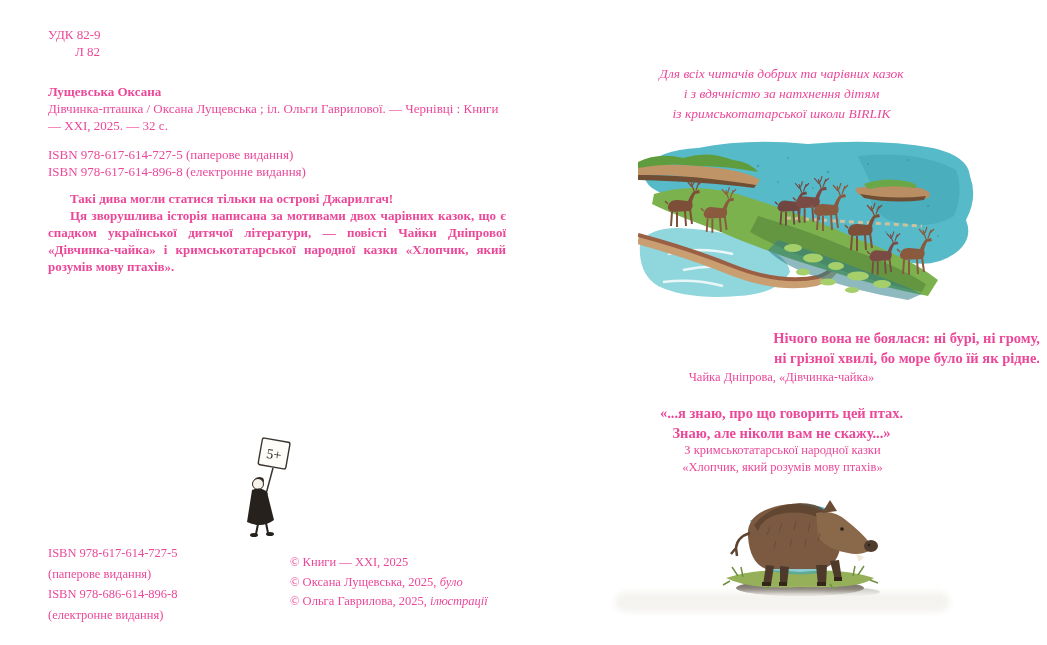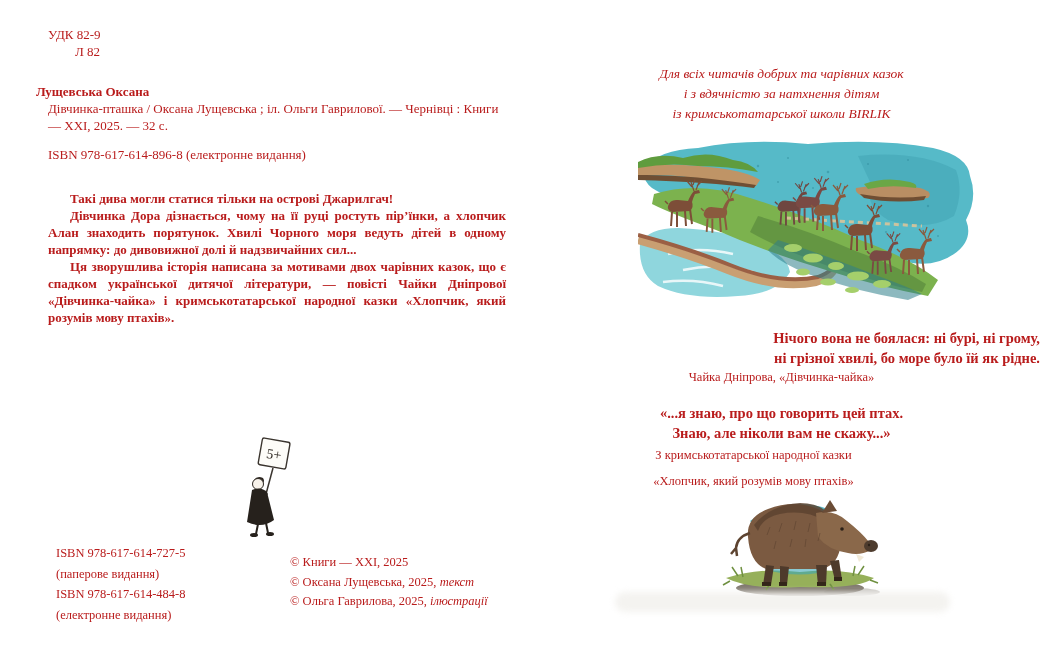--- a/index.html
+++ b/index.html
@@ -1,42 +1,42 @@
 <!DOCTYPE html>
 <html><head>
 <meta charset="utf-8">
 <style>
   html,body{margin:0;padding:0;background:#fff;}
   .spread{position:relative;width:1047px;height:645px;background:#ffffff;overflow:hidden;
-          font-family:"Liberation Serif",serif;color:#b91c1c;}
+          font-family:"Liberation Serif",serif;color:#ec4899;}
   .abs{position:absolute;}
   .txt{font-size:13px;line-height:17px;}
   .small{font-size:12.5px;}
   .b{font-weight:bold;}
   .it{font-style:italic;}
   .pre{white-space:pre-line;}
   .center{text-align:center;}
 
   .udc-block{left:48px;top:26px;}
   .udc-l2{padding-left:27px;}
-  .author-heading{left:36px;top:83px;}
+  .author-heading{left:48px;top:83px;}
   .bib-entry{left:48px;top:100px;width:456px;}
   .isbn-top{left:48px;top:146px;}
   .annotation{left:48px;top:190px;width:458px;text-align:justify;font-weight:bold;}
   .annotation p{margin:0;text-indent:22px;}
   .age-figure{left:222px;top:432px;}
-  .isbn-footer{left:48px;top:543px;line-height:20.5px;margin-left:8px;}
+  .isbn-footer{left:48px;top:543px;line-height:20.5px;}
   .colophon{left:290px;top:553px;line-height:19.5px;}
 
   .dedication{left:523px;top:64px;width:517px;font-size:13.5px;line-height:20px;}
   .deer-scene{left:638px;top:136px;}
   .quote1{left:523px;top:329px;width:517px;font-size:14.5px;line-height:19.5px;text-align:right;}
   .q1-attr{left:523px;top:370px;width:517px;}
   .quote2{left:523px;top:404px;width:517px;font-size:14.5px;line-height:19.5px;}
-  .q2-attr{left:495px;top:442px;width:517px;line-height:26px;}
+  .q2-attr{left:524px;top:442px;width:517px;line-height:17px;}
   .boar-figure{left:710px;top:477px;}
   .page-smudge{left:615px;top:592px;width:335px;height:20px;background:#f4f3f0;
                border-radius:10px;filter:blur(3px);}
 </style>
 </head>
 <body>
 
 <div class="spread">
 
   <div>
@@ -44,26 +44,26 @@
     <div class="abs udc-block txt">
       <div>УДК 82-9</div>
       <div class="udc-l2">Л 82</div>
     </div>
 
     <div class="abs author-heading txt b">Лущевська Оксана</div>
 
     <div class="abs bib-entry txt">Дівчинка-пташка / Оксана Лущевська ; іл. Ольги Гаврилової. — Чернівці : Книги — XXI, 2025. — 32 с.</div>
 
     <div class="abs isbn-top txt">
+      <div>ISBN 978-617-614-727-5 (паперове видання)</div>
       <div>ISBN 978-617-614-896-8 (електронне видання)</div>
     </div>
 
     <div class="abs annotation txt">
       <p>Такі дива могли статися тільки на острові Джарилгач!</p>
-      <p>Дівчинка Дора дізнається, чому на її руці ростуть пір’їнки, а хлопчик Алан знаходить порятунок. Хвилі Чорного моря ведуть дітей в одному напрямку: до дивовижної долі й надзвичайних сил...</p>
       <p>Ця зворушлива історія написана за мотивами двох чарівних казок, що є спадком української дитячої літератури, — повісті Чайки Дніпрової «Дівчинка-чайка» і кримськотатарської народної казки «Хлопчик, який розумів мову птахів».</p>
     </div>
 
     <div class="abs age-figure">
       <svg width="90" height="105" viewBox="0 0 90 105">
         <g transform="rotate(10 52 22)">
           <rect x="38" y="8" width="28" height="27" rx="2" fill="#fdfcf8" stroke="#3a342e" stroke-width="1.4"></rect>
           <text x="52" y="27" text-anchor="middle" font-size="14" font-family="Liberation Serif, serif" fill="#2e2822">5+</text>
         </g>
         <line x1="51" y1="36" x2="44" y2="62" stroke="#3a342e" stroke-width="1.5"></line>
@@ -73,27 +73,27 @@
         <line x1="43" y1="63" x2="45" y2="61" stroke="#26211c" stroke-width="3"></line>
         <path d="M36,92 L34,102 M44,91 L46,101" stroke="#26211c" stroke-width="2"></path>
         <ellipse cx="32" cy="103" rx="4" ry="2" fill="#26211c"></ellipse>
         <ellipse cx="48" cy="102" rx="4" ry="2" fill="#26211c"></ellipse>
       </svg>
     </div>
 
     <div class="abs isbn-footer small">
       <div>ISBN 978-617-614-727-5</div>
       <div>(паперове видання)</div>
-      <div>ISBN 978-617-614-484-8</div>
+      <div>ISBN 978-686-614-896-8</div>
       <div>(електронне видання)</div>
     </div>
 
     <div class="abs colophon small">
       <div>© Книги — XXI, 2025</div>
-      <div><span>© Оксана Лущевська, 2025, </span><span class="it">текст</span></div>
+      <div><span>© Оксана Лущевська, 2025, </span><span class="it">було</span></div>
       <div><span>© Ольга Гаврилова, 2025, </span><span class="it">ілюстрації</span></div>
     </div>
   </div>
 
   <div>
 
     <div class="abs dedication it center pre">Для всіх читачів добрих та чарівних казок
 і з вдячністю за натхнення дітям
 із кримськотатарської школи BIRLIK</div>
 

